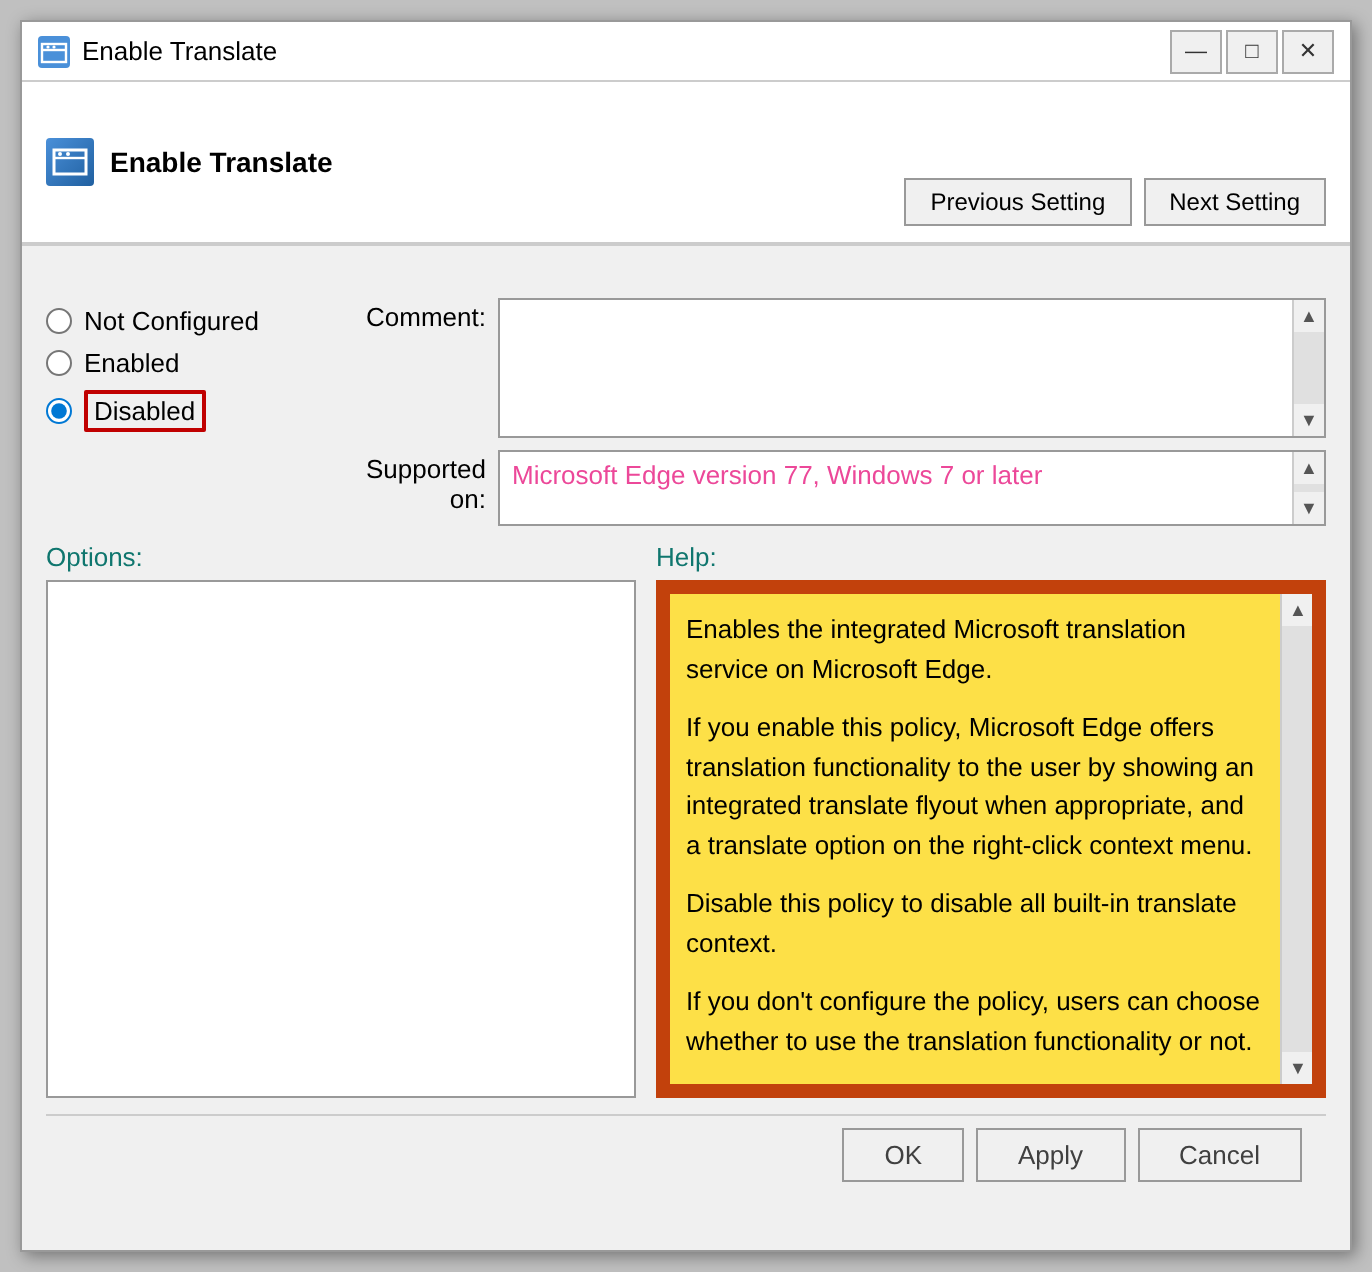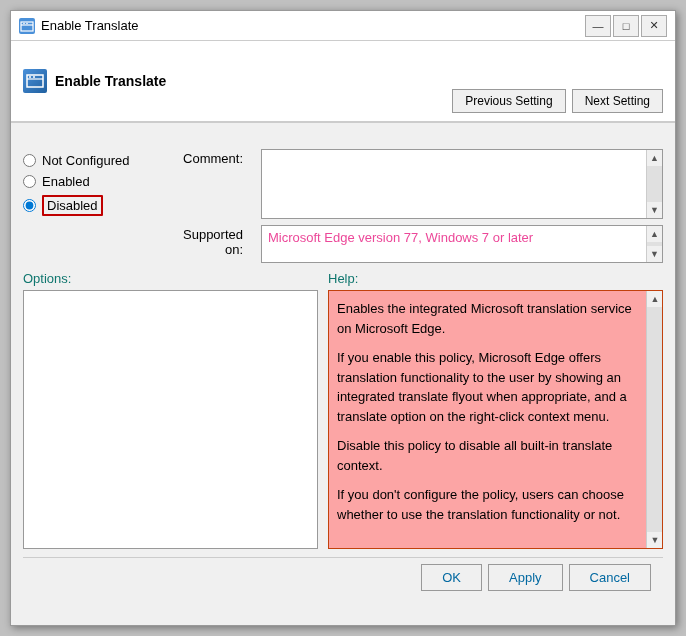--- a/index.html
+++ b/index.html
@@ -181,21 +181,21 @@
     .fields-section {
       flex: 1;
       display: flex;
       flex-direction: column;
       gap: 6px;
     }
 
     .field-row {
       display: flex;
       align-items: flex-start;
-      gap: 18px;
+      gap: 6px;
     }
 
     .field-label {
       width: 80px;
       text-align: right;
       padding-top: 2px;
       color: #000;
       font-size: 13px;
       flex-shrink: 0;
     }
@@ -268,22 +268,22 @@
     .options-panel {
       width: 295px;
       flex-shrink: 0;
       border: 1px solid #999;
       background: #fff;
       overflow: auto;
     }
 
     .help-panel {
       flex: 1;
-      border: 1px solid #c2410c;
-      background: #fca5a5;
+      border: 7px solid #c2410c;
+      background: #fde047;
       display: flex;
     }
 
     .help-text-area {
       flex: 1;
       padding: 8px 8px;
       font-size: 12.5px;
       color: #000;
       line-height: 1.5;
       overflow: hidden;
@@ -313,21 +313,21 @@
       border-top: 1px solid #ccc;
       flex-shrink: 0;
     }
 
     .footer-btn {
       padding: 5px 20px;
       background: #f0f0f0;
       border: 1px solid #999;
       cursor: pointer;
       font-size: 13px;
-      color: #0369a1;
+      color: #404040;
       min-width: 50px;
     }
 
     .footer-btn.ok {
       background: #f0f0f0;
     }
   </style>
 </head>
 <body>
 

